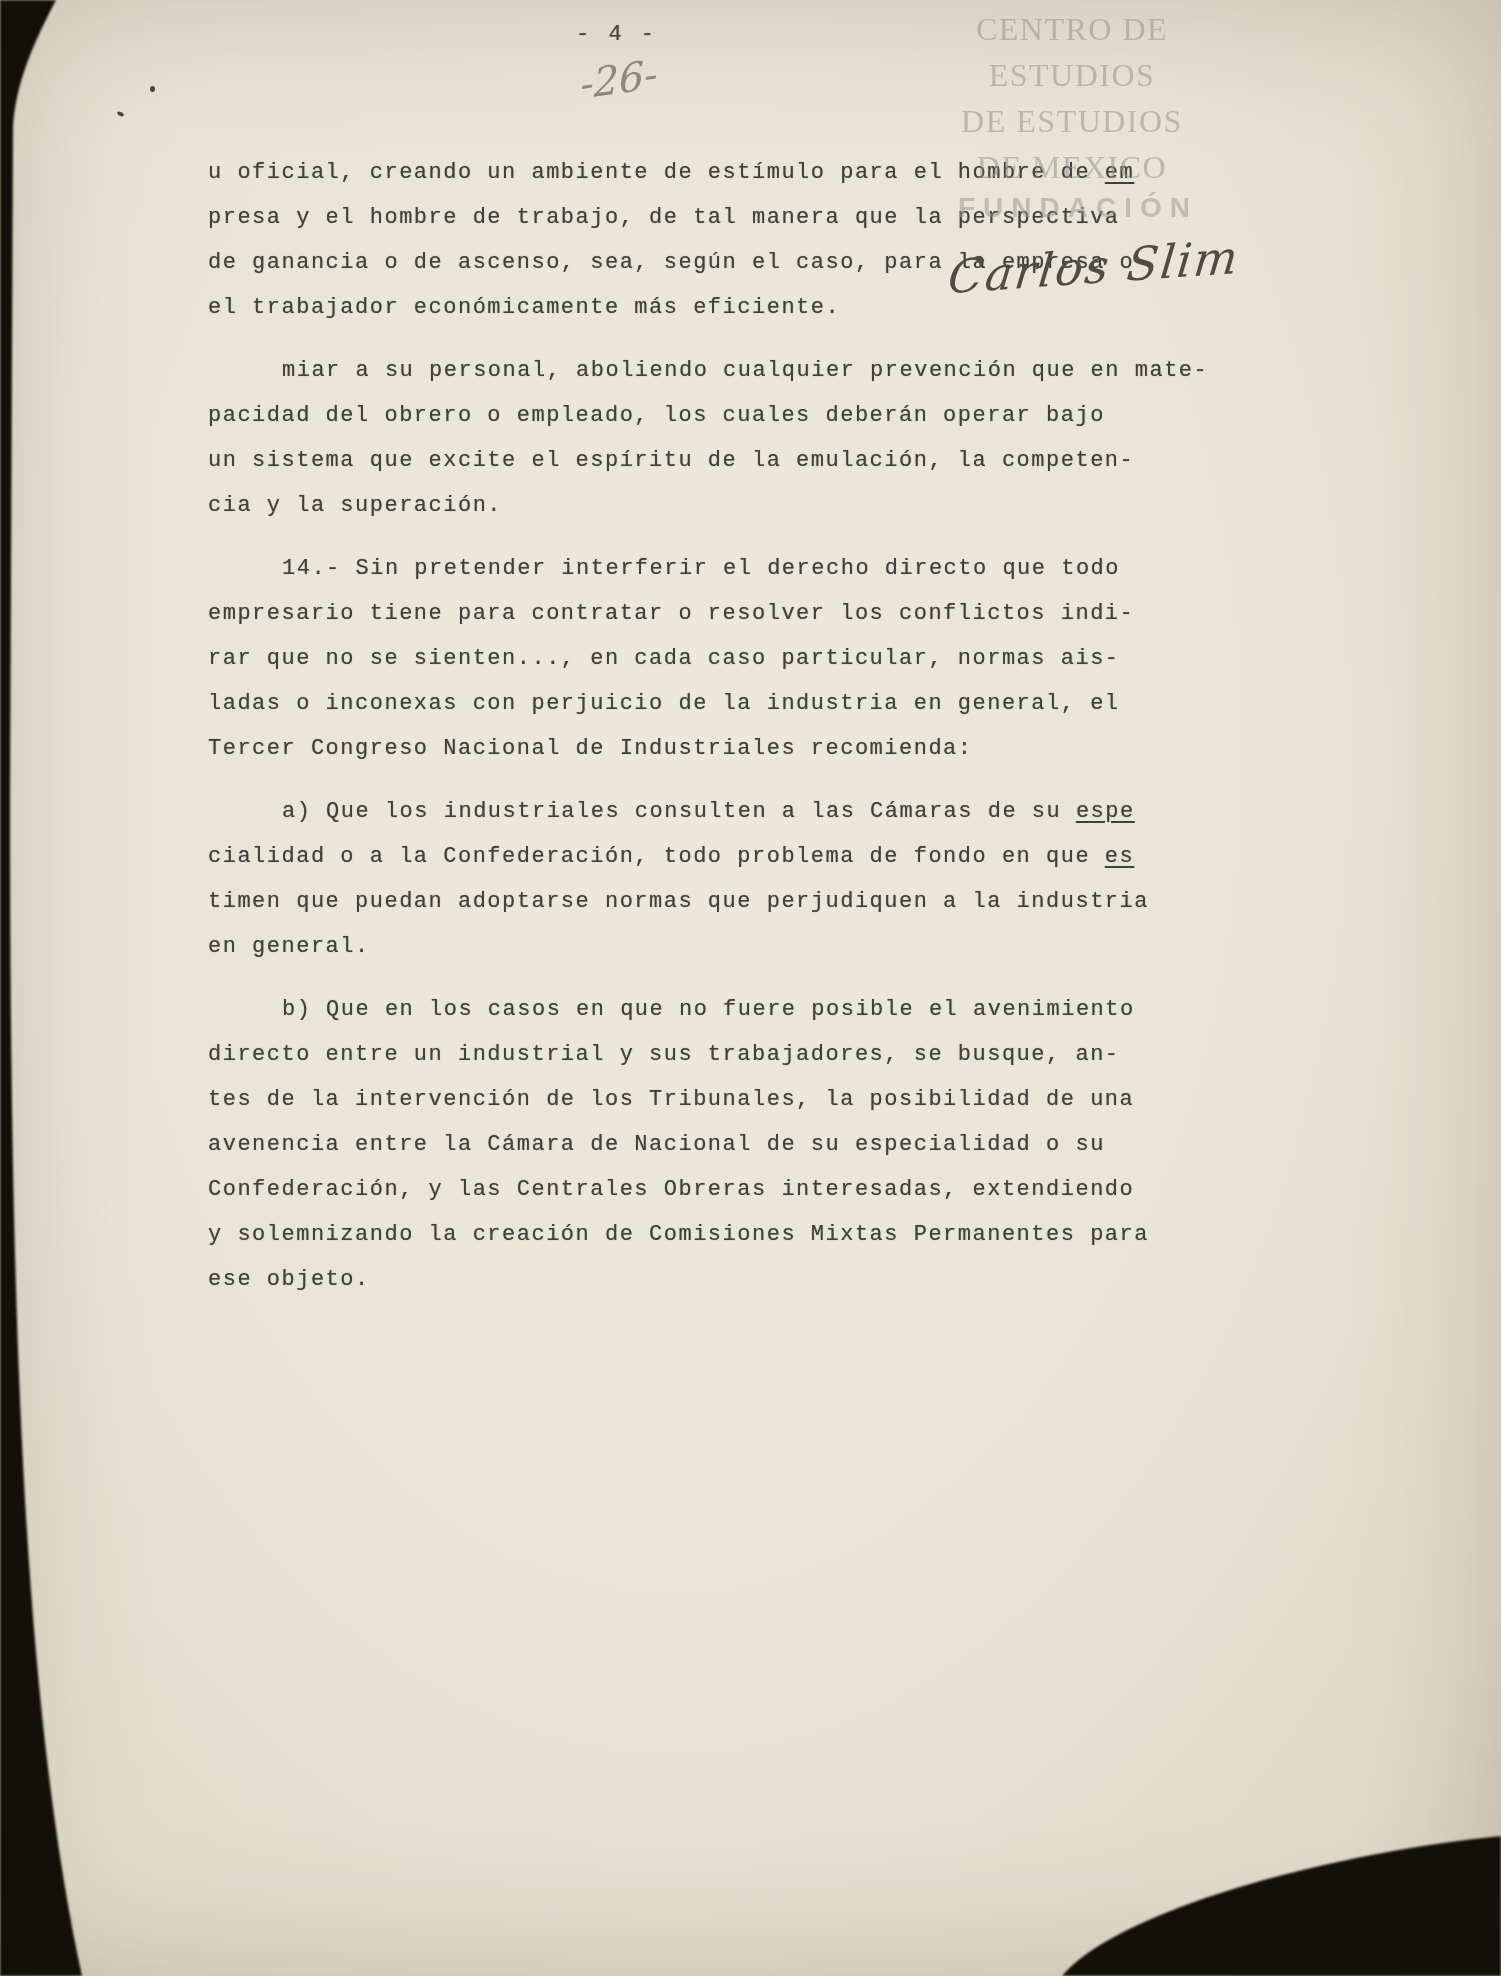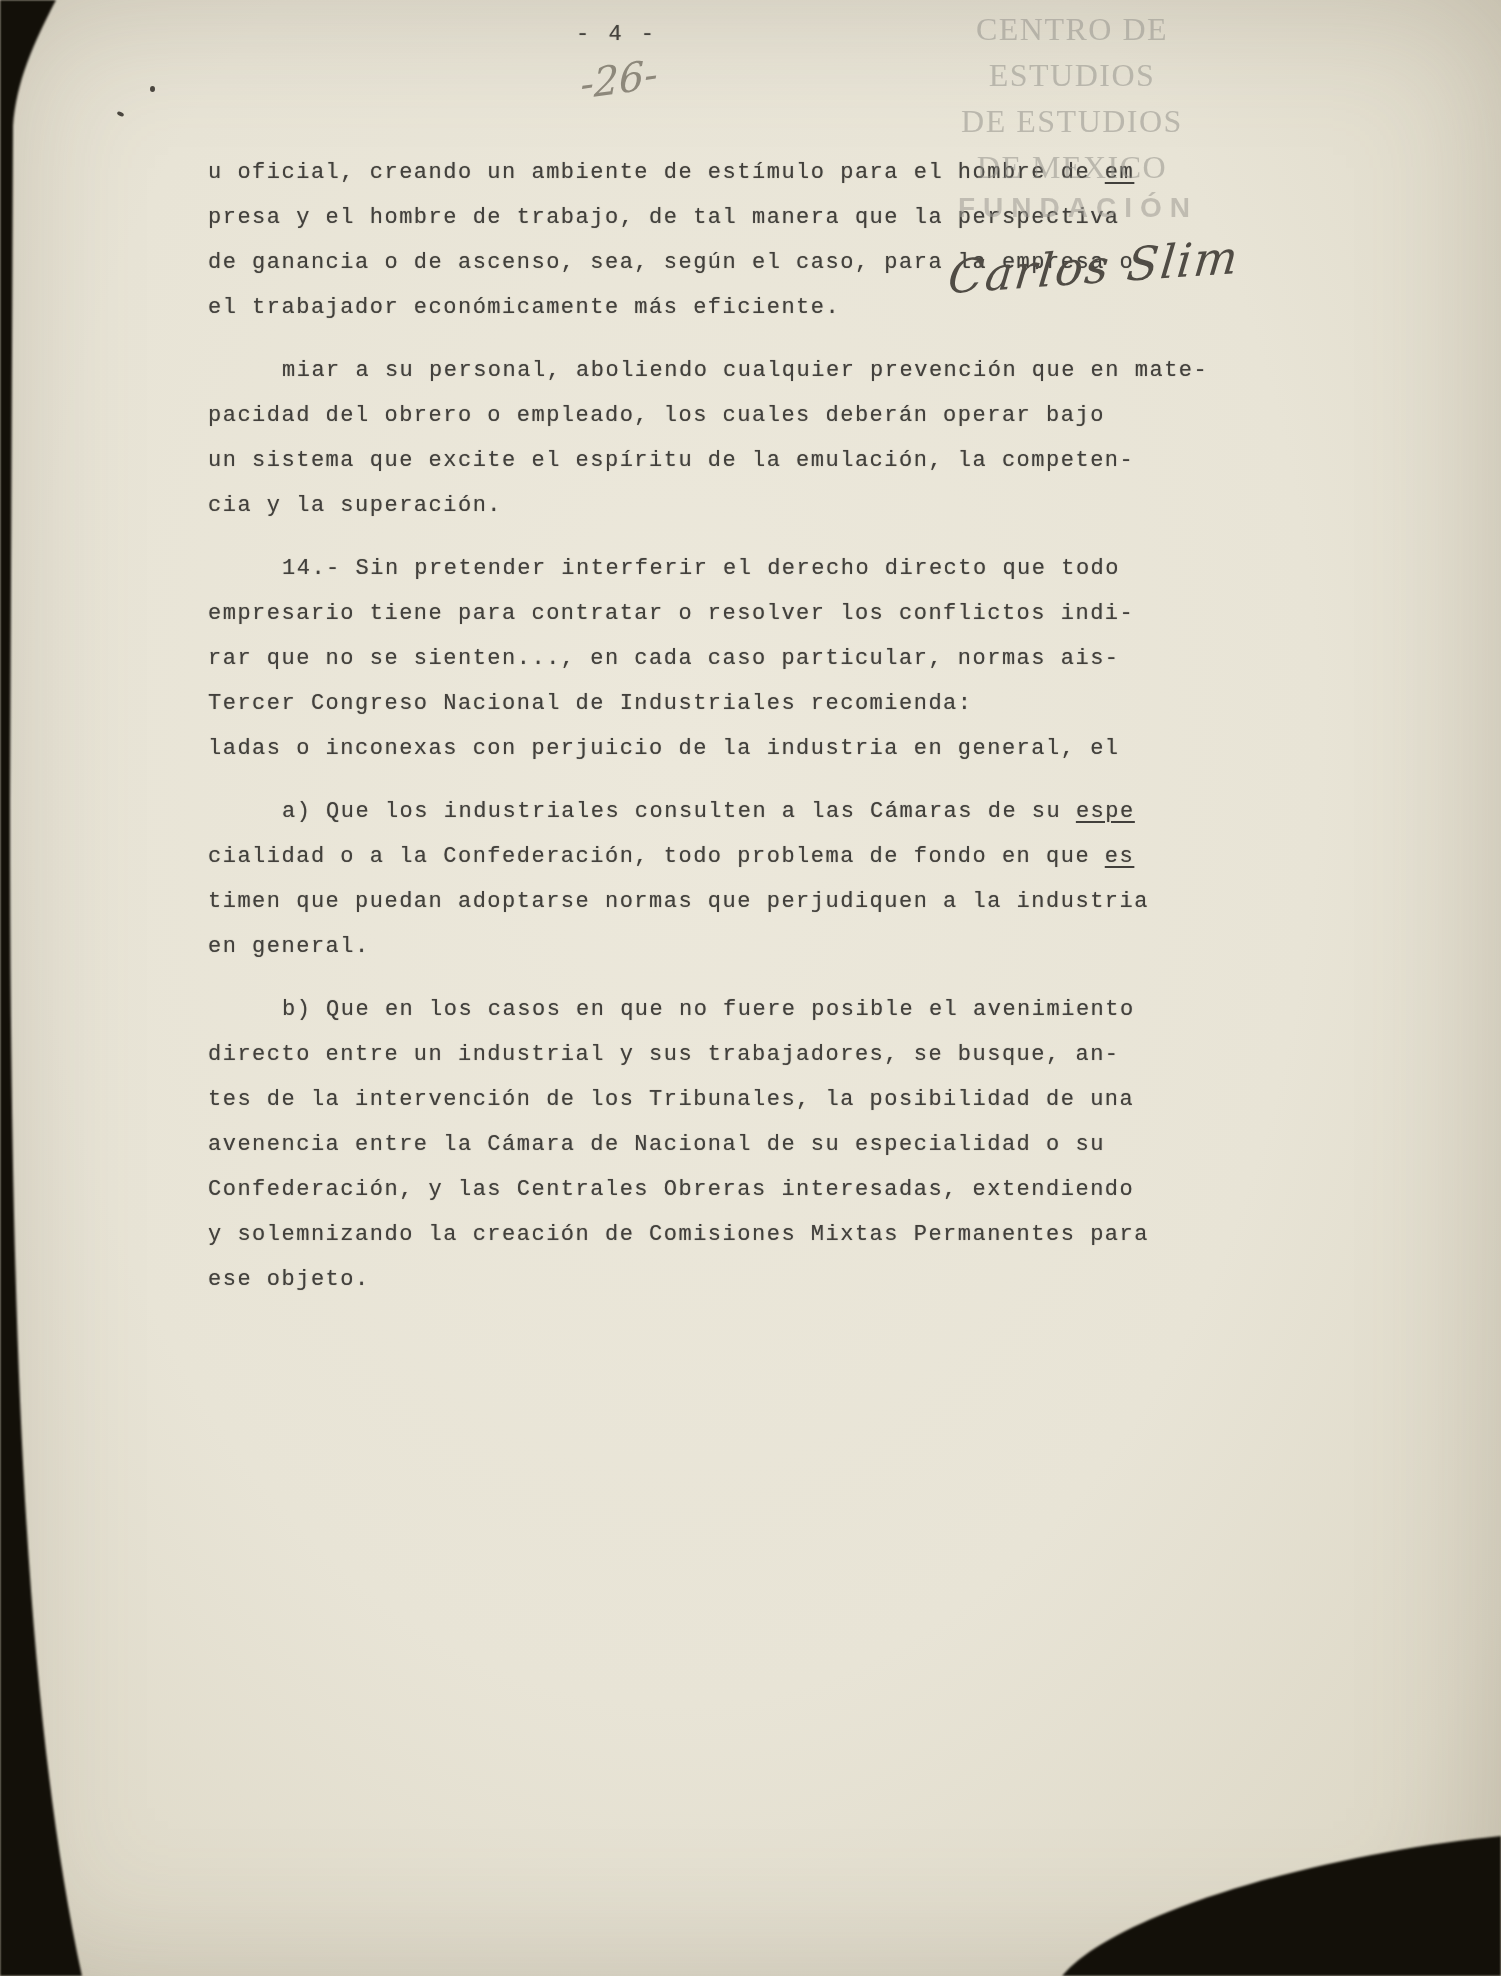--- a/index.html
+++ b/index.html
@@ -98,22 +98,22 @@
       <div class="para indent">
         <div class="line">miar a su personal, aboliendo cualquier prevención que en mate-</div>
         <div class="line">pacidad del obrero o empleado, los cuales deberán operar bajo</div>
         <div class="line">un sistema que excite el espíritu de la emulación, la competen-</div>
         <div class="line">cia y la superación.</div>
       </div>
       <div class="para indent">
         <div class="line">14.- Sin pretender interferir el derecho directo que todo</div>
         <div class="line">empresario tiene para contratar o resolver los conflictos indi-</div>
         <div class="line">rar que no se sienten..., en cada caso particular, normas ais-</div>
+        <div class="line">ladas o inconexas con perjuicio de la industria en general, el</div>
         <div class="line">Tercer Congreso Nacional de Industriales recomienda:</div>
-        <div class="line">ladas o inconexas con perjuicio de la industria en general, el</div>
       </div>
       <div class="para indent">
         <div class="line">a) Que los industriales consulten a las Cámaras de su <span class="u">espe</span></div>
         <div class="line">cialidad o a la Confederación, todo problema de fondo en que <span class="u">es</span></div>
         <div class="line">timen que puedan adoptarse normas que perjudiquen a la industria</div>
         <div class="line">en general.</div>
       </div>
       <div class="para indent">
         <div class="line">b) Que en los casos en que no fuere posible el avenimiento</div>
         <div class="line">directo entre un industrial y sus trabajadores, se busque, an-</div>

